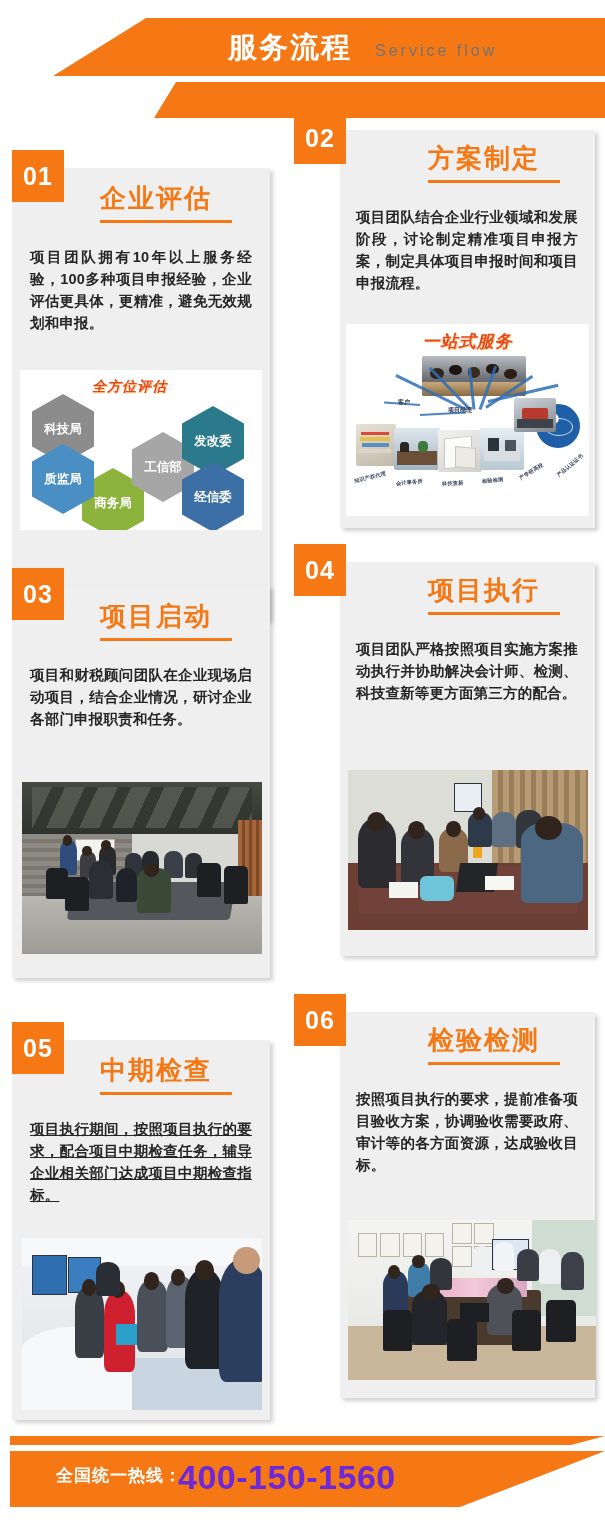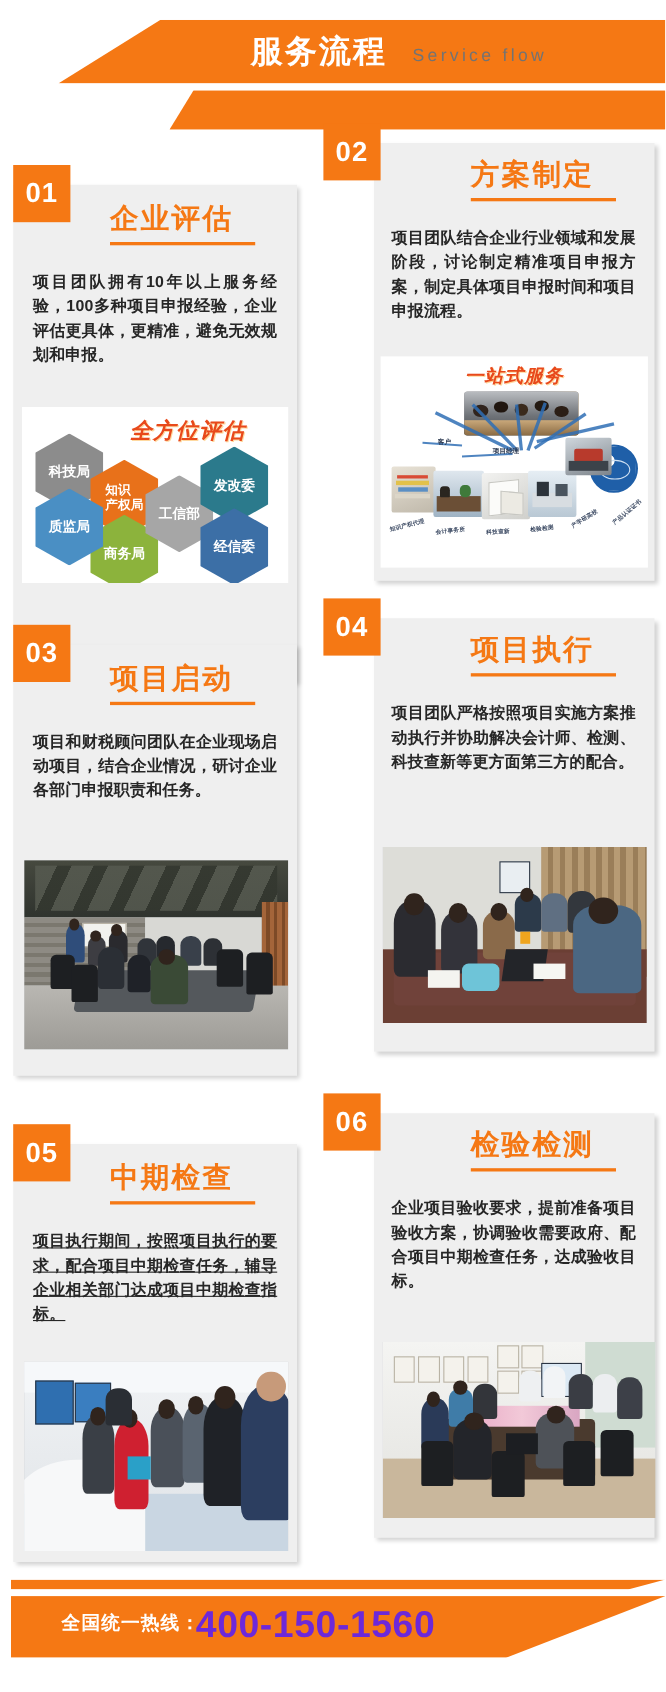--- a/index.html
+++ b/index.html
@@ -58,23 +58,23 @@
   .hexwrap{position:absolute;background:#fff;overflow:hidden;}
   .hex{
     position:absolute;width:62px;height:70px;
     -webkit-clip-path:polygon(50% 0,100% 25%,100% 75%,50% 100%,0 75%,0 25%);
             clip-path:polygon(50% 0,100% 25%,100% 75%,50% 100%,0 75%,0 25%);
     display:flex;align-items:center;justify-content:center;
     color:#fff;font-size:12.5px;font-weight:bold;text-align:left;
     line-height:14px;padding:0 0;box-sizing:border-box;
   }
   .hex-head{
-    position:absolute;color:#E8491B;font-size:20px;font-weight:bold;
+    position:absolute;color:#E8491B;font-size:14px;font-weight:bold;
     letter-spacing:1px;white-space:nowrap;
-    text-shadow:1px 1px 0 #FFD9A0;font-style:italic;margin-left:26px;
+    text-shadow:1px 1px 0 #FFD9A0;font-style:italic;
   }
 
   
   .oss{position:absolute;background:#fff;overflow:hidden;}
   .oss-title{
     position:absolute;left:0;right:0;top:6px;text-align:center;
     color:#E8491B;font-size:17px;font-weight:bold;font-style:italic;
     letter-spacing:1px;text-shadow:1px 1px 0 #ffd9a0;
   }
   .oss-hub{
@@ -144,21 +144,20 @@
 </div>
 
 <div class="card" style="left:12px;top:168px;width:258px;height:452px;">
   <div class="card-title" style="left:88px;top:14px;">企业评估</div>
   <div class="title-rule" style="left:88px;top:52px;width:132px;"></div>
   <div class="card-body" style="left:18px;top:78px;width:222px;">项目团队拥有10年以上服务经验，100多种项目申报经验，企业评估更具体，更精准，避免无效规划和申报。</div>
 
   <div class="hexwrap" style="left:8px;top:202px;width:242px;height:160px;">
     <div class="hex-head" style="left:72px;top:8px;">全方位评估</div>
     <div class="hex" style="left:12px;top:24px;background:#8C8C8C;">科技局</div>
-    <div class="hex" style="left:62px;top:48px;background:#E8711A;font-size:11.5px;">知识<br>产权局</div>
     <div class="hex" style="left:62px;top:98px;background:#8CB33C;">商务局</div>
     <div class="hex" style="left:12px;top:74px;background:#4A8FC4;">质监局</div>
     <div class="hex" style="left:112px;top:62px;background:#A6A6A6;">工信部</div>
     <div class="hex" style="left:162px;top:36px;background:#2B7A8C;">发改委</div>
     <div class="hex" style="left:162px;top:92px;background:#3C6FA6;">经信委</div>
   </div>
 </div>
 <div class="badge" style="left:12px;top:150px;">01</div>
 
 <div class="card" style="left:340px;top:130px;width:255px;height:398px;">
@@ -330,21 +329,21 @@
       <div class="head" style="left:88%;top:5%;width:11%;height:16%;background:#c79a7a;"></div>
       <div style="position:absolute;left:39%;top:50%;width:9%;height:12%;background:#2aa0c8;"></div>
     </div>
   </div>
 </div>
 <div class="badge" style="left:12px;top:1022px;">05</div>
 
 <div class="card" style="left:340px;top:1012px;width:255px;height:386px;">
   <div class="card-title" style="left:88px;top:12px;">检验检测</div>
   <div class="title-rule" style="left:88px;top:50px;width:132px;"></div>
-  <div class="card-body" style="left:16px;top:76px;width:222px;">企业项目验收要求，提前准备项目验收方案，协调验收需要政府、配合项目中期检查任务，达成验收目标。</div>
+  <div class="card-body" style="left:16px;top:76px;width:222px;">按照项目执行的要求，提前准备项目验收方案，协调验收需要政府、审计等的各方面资源，达成验收目标。</div>
 
   <div class="photo" style="left:8px;top:208px;width:248px;height:160px;">
     <div class="scene">
       <div style="position:absolute;inset:0;background:linear-gradient(#f4f4f2,#e3e3df);"></div>
       <div style="position:absolute;left:74%;top:0;width:26%;height:60%;background:#cfdcd2;"></div>
       <div class="frame" style="left:4%;top:8%;width:7%;height:14%;"></div>
       <div class="frame" style="left:13%;top:8%;width:7%;height:14%;"></div>
       <div class="frame" style="left:22%;top:8%;width:7%;height:14%;"></div>
       <div class="frame" style="left:31%;top:8%;width:7%;height:14%;"></div>
       <div class="frame" style="left:42%;top:2%;width:7%;height:12%;"></div>

